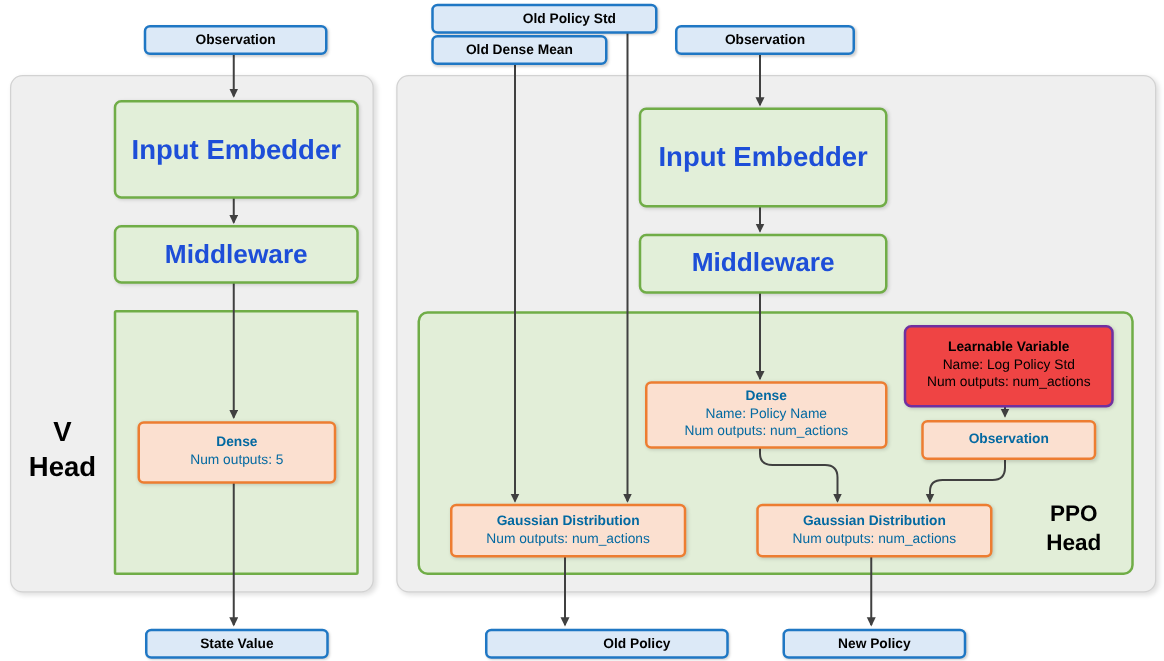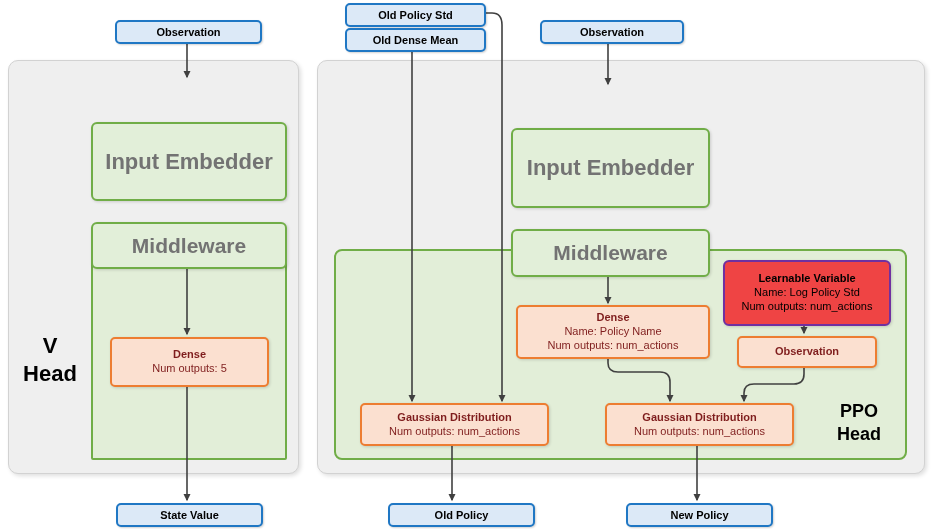--- a/index.html
+++ b/index.html
@@ -13,27 +13,27 @@
 
   
   .greenbox{position:absolute;background:#e2eed8;border:2px solid #70ad47;
             border-radius:8px;}
   .greenbox.sq{border-radius:2px;}
 
   
   .gblock{position:absolute;background:#e2efd9;border:2px solid #70ad47;
           border-radius:6px;box-shadow:1px 1px 3px rgba(0,0,0,.15);
           display:flex;align-items:center;justify-content:center;
-          font-weight:bold;color:#737373;margin-top:42px;}
+          font-weight:bold;color:#1d4ed8;}
 
   
   .oblock{position:absolute;background:#fbe0d0;border:2px solid #ed7d31;
           border-radius:5px;box-shadow:1px 1px 3px rgba(0,0,0,.15);
           display:flex;flex-direction:column;align-items:center;
-          justify-content:center;color:#7f1d1d;line-height:1.25;}
+          justify-content:center;color:#0369a1;line-height:1.25;}
   .oblock .t1{font-weight:bold;font-size:11px;}
   .oblock .t2{font-size:11px;}
 
   
   .pblock{position:absolute;background:#ef4444;border:2px solid #7030a0;
           border-radius:6px;box-shadow:1px 1px 3px rgba(0,0,0,.15);
           display:flex;flex-direction:column;align-items:center;
           justify-content:center;color:#000;line-height:1.25;}
   .pblock .t1{font-weight:bold;font-size:11px;}
   .pblock .t2{font-size:11px;}
@@ -100,21 +100,21 @@
       <path d="M804,364 L804,374 Q804,384 794,384 L754,384 Q744,384 744,393 L744,401"></path>
 
       <path d="M452,442 L452,500"></path>
 
       <path d="M697,442 L697,500"></path>
     </g>
   </svg>
 
   <div class="bblock" style="left:115px;top:20px;width:143px;height:20px;">Observation</div>
 
-  <div class="bblock" style="left:345px;top:3px;width:137px;height:20px;">Old Policy Std</div>
+  <div class="bblock" style="left:345px;top:3px;width:137px;height:20px;padding-left:40px;">Old Policy Std</div>
 
   <div class="bblock" style="left:345px;top:28px;width:137px;height:20px;">Old Dense Mean</div>
 
   <div class="bblock" style="left:540px;top:20px;width:140px;height:20px;">Observation</div>
 
   <div class="gblock" style="left:91px;top:80px;width:192px;height:75px;font-size:22px;">Input Embedder</div>
 
   <div class="gblock" style="left:91px;top:180px;width:192px;height:43px;font-size:21px;">Middleware</div>
 
   <div class="oblock" style="left:110px;top:337px;width:155px;height:46px;">
@@ -147,17 +147,17 @@
     <div class="t2">Num outputs: num_actions</div>
   </div>
 
   <div class="oblock" style="left:605px;top:403px;width:185px;height:39px;">
     <div class="t1">Gaussian Distribution</div>
     <div class="t2">Num outputs: num_actions</div>
   </div>
 
   <div class="bblock" style="left:116px;top:503px;width:143px;height:20px;">State Value</div>
 
-  <div class="bblock" style="left:388px;top:503px;width:143px;height:20px;">Old Policy</div>
+  <div class="bblock" style="left:388px;top:503px;width:143px;height:20px;padding-left:48px;">Old Policy</div>
 
   <div class="bblock" style="left:626px;top:503px;width:143px;height:20px;">New Policy</div>
 
 </div>
 
 </body></html>

